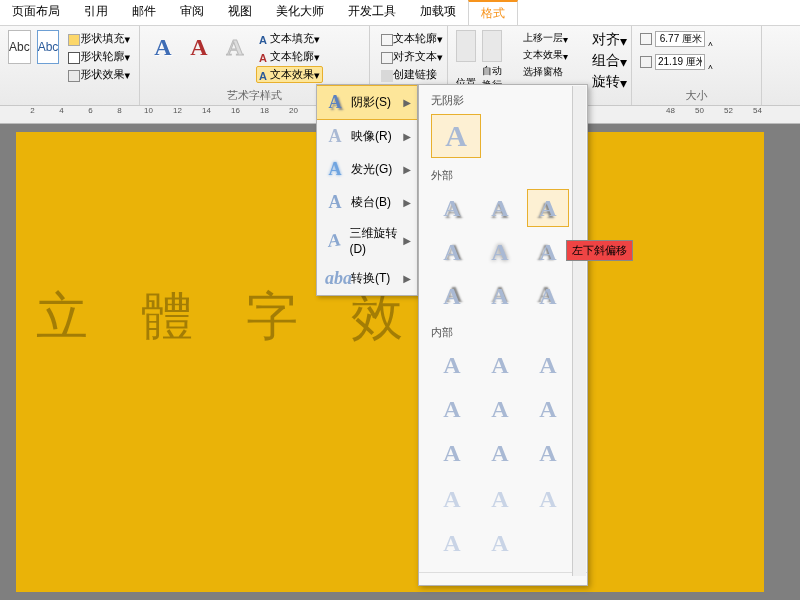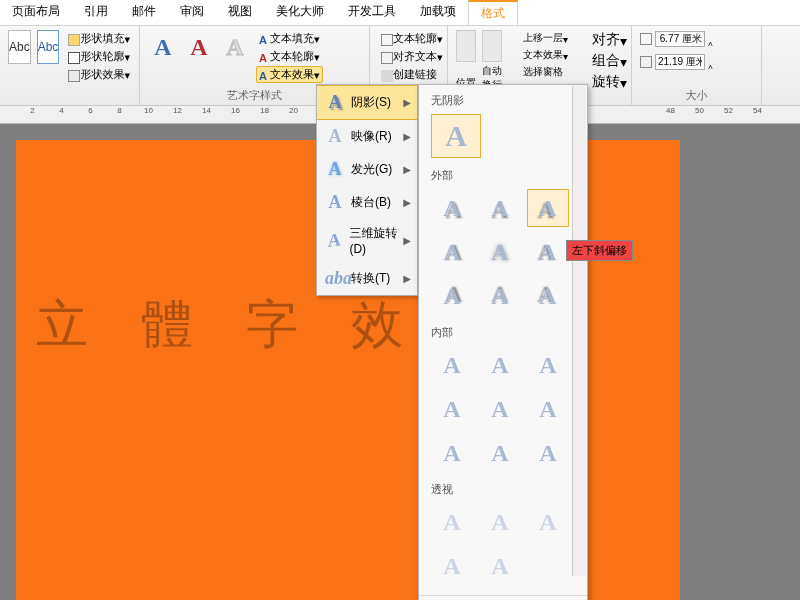--- a/index.html
+++ b/index.html
@@ -12,21 +12,21 @@
 .rglabel { text-align: center; font-size: 11px; color: #666; padding-top: 2px; }
 .rcontent { display: flex; gap: 6px; align-items: flex-start; }
 .biga { width: 30px; height: 34px; display: flex; align-items: center; justify-content: center; font-size: 24px; font-weight: bold; font-family: Georgia,serif; border: 1px solid transparent; cursor: pointer; }
 .vlist { display: flex; flex-direction: column; gap: 1px; font-size: 11px; }
 .vitem { display: flex; align-items: flex-end; gap: 0; cursor: pointer; padding: 1px 3px; white-space: nowrap; }
 .vitem.on { background: #fde69a; border: 1px solid #e8b02e; border-radius: 2px; padding: 0 2px; }
 .sq { width: 12px; height: 12px; display: inline-block; }
 .ruler { height: 18px; background: #f0f0f0; border-bottom: 1px solid #bbb; font-size: 8px; color: #555; position: relative; white-space: nowrap; overflow: hidden; padding-left: 18px; }
 .ruler span { display: inline-block; width: 29px; text-align: center; }
 .doc-area { position: relative; height: 480px; background: #7f7f7f; }
-.page { position: absolute; left: 16px; top: 16px; width: 664px; height: 460px; background: #f97316; }
+.page { position: absolute; left: 16px; top: 8px; width: 748px; height: 460px; background: #eab308; }
 .watermark { position: absolute; left: 20px; top: 150px; font-size: 52px; color: rgba(0,0,0,.3); font-family: KaiTi, STKaiti, serif; letter-spacing: 20px; }
 
 .fx-menu { position: absolute; left: 316px; top: 84px; width: 102px; background: #f4f4f4; border: 1px solid #b3b3b3; box-shadow: 2px 2px 4px rgba(0,0,0,.25); z-index: 20; }
 .fx-item { display: flex; align-items: center; gap: 6px; padding: 6px 8px; cursor: pointer; position: relative; }
 .fx-item.sel { background: #fde69a; border-top: 1px solid #e8b02e; border-bottom: 1px solid #e8b02e; }
 .fx-item .arrow { position: absolute; right: 6px; font-size: 10px; color: #666; }
 .fx-ic { font-size: 18px; font-weight: bold; font-family: Georgia,serif; width: 20px; text-align: center; }
 
 .shadow-panel { position: absolute; left: 418px; top: 84px; width: 170px; background: #f8f8f8; border: 1px solid #b3b3b3; box-shadow: 2px 2px 6px rgba(0,0,0,.3); z-index: 21; }
 .sp-sec { padding: 4px 12px; }
@@ -208,21 +208,20 @@
       <div class="sp-cell">A</div>
       <div class="sp-cell">A</div>
       <div class="sp-cell">A</div>
       <div class="sp-cell">A</div>
       <div class="sp-cell">A</div>
       <div class="sp-cell">A</div>
       <div class="sp-cell">A</div>
       <div class="sp-cell">A</div>
       <div class="sp-cell">A</div>
     </div>
-    <div class="sp-label">透视</div>
     <div class="sp-grid">
       <div class="sp-cell" style="color:#c9d4e6">A</div>
       <div class="sp-cell" style="color:#c9d4e6">A</div>
       <div class="sp-cell" style="color:#c9d4e6">A</div>
       <div class="sp-cell" style="color:#c9d4e6">A</div>
       <div class="sp-cell" style="color:#c9d4e6">A</div>
     </div>
   </div>
   <div class="sp-footer">
     

